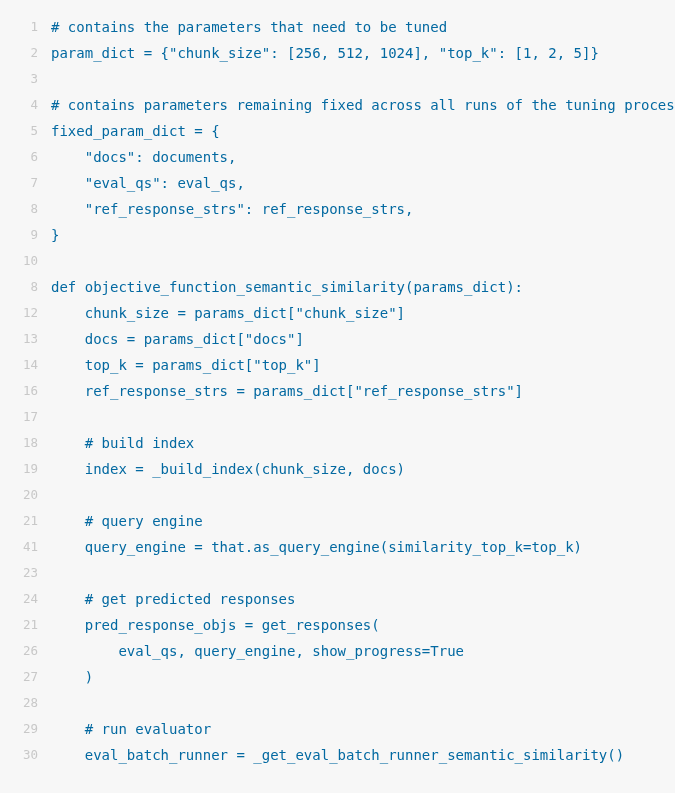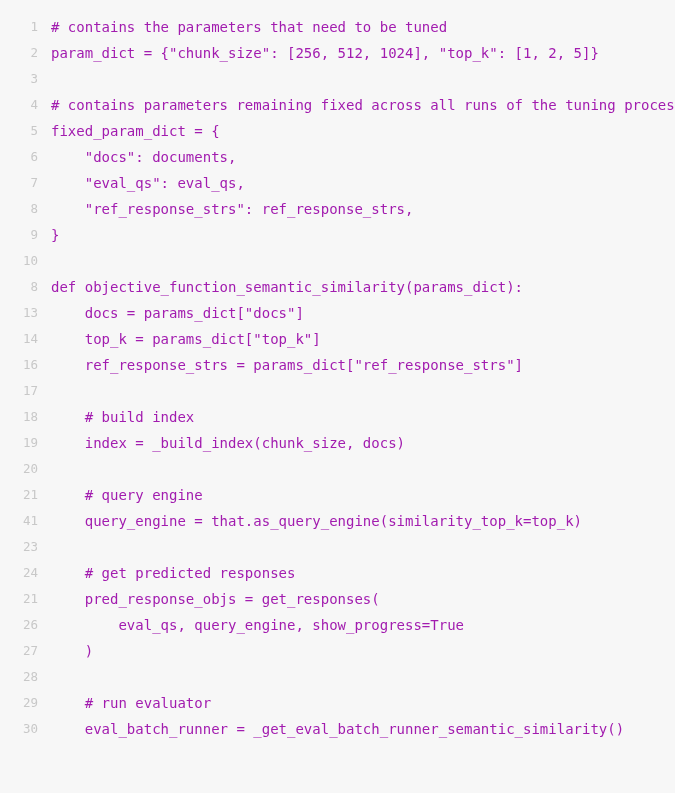--- a/index.html
+++ b/index.html
@@ -35,21 +35,21 @@
     text-align: right;
     color: #c8c8c8;
     font-family: "DejaVu Sans Mono", "Liberation Mono", monospace;
     font-size: 12.5px;
     line-height: 26px;
     user-select: none;
     -webkit-user-select: none;
   }
   .line-content {
     padding-left: 13px;
-    color: #a21caf;
+    color: #0369a1;
     font-family: "DejaVu Sans Mono", "Liberation Mono", monospace;
     font-size: 14px;
     line-height: 26px;
     white-space: pre;
     letter-spacing: 0px;
     flex: 1 1 auto;
   }
 </style>
 </head>
 <body>
@@ -59,20 +59,21 @@
     <div class="code-line"><span class="line-number">2</span><span class="line-content">param_dict = {"chunk_size": [256, 512, 1024], "top_k": [1, 2, 5]}</span></div>
     <div class="code-line"><span class="line-number">3</span><span class="line-content"></span></div>
     <div class="code-line"><span class="line-number">4</span><span class="line-content"># contains parameters remaining fixed across all runs of the tuning process</span></div>
     <div class="code-line"><span class="line-number">5</span><span class="line-content">fixed_param_dict = {</span></div>
     <div class="code-line"><span class="line-number">6</span><span class="line-content">    "docs": documents,</span></div>
     <div class="code-line"><span class="line-number">7</span><span class="line-content">    "eval_qs": eval_qs,</span></div>
     <div class="code-line"><span class="line-number">8</span><span class="line-content">    "ref_response_strs": ref_response_strs,</span></div>
     <div class="code-line"><span class="line-number">9</span><span class="line-content">}</span></div>
     <div class="code-line"><span class="line-number">10</span><span class="line-content"></span></div>
     <div class="code-line"><span class="line-number">8</span><span class="line-content">def objective_function_semantic_similarity(params_dict):</span></div>
+    <div class="code-line"><span class="line-number">12</span><span class="line-content">    chunk_size = params_dict["chunk_size"]</span></div>
     <div class="code-line"><span class="line-number">13</span><span class="line-content">    docs = params_dict["docs"]</span></div>
     <div class="code-line"><span class="line-number">14</span><span class="line-content">    top_k = params_dict["top_k"]</span></div>
     <div class="code-line"><span class="line-number">16</span><span class="line-content">    ref_response_strs = params_dict["ref_response_strs"]</span></div>
     <div class="code-line"><span class="line-number">17</span><span class="line-content"></span></div>
     <div class="code-line"><span class="line-number">18</span><span class="line-content">    # build index</span></div>
     <div class="code-line"><span class="line-number">19</span><span class="line-content">    index = _build_index(chunk_size, docs)</span></div>
     <div class="code-line"><span class="line-number">20</span><span class="line-content"></span></div>
     <div class="code-line"><span class="line-number">21</span><span class="line-content">    # query engine</span></div>
     <div class="code-line"><span class="line-number">41</span><span class="line-content">    query_engine = that.as_query_engine(similarity_top_k=top_k)</span></div>
     <div class="code-line"><span class="line-number">23</span><span class="line-content"></span></div>

